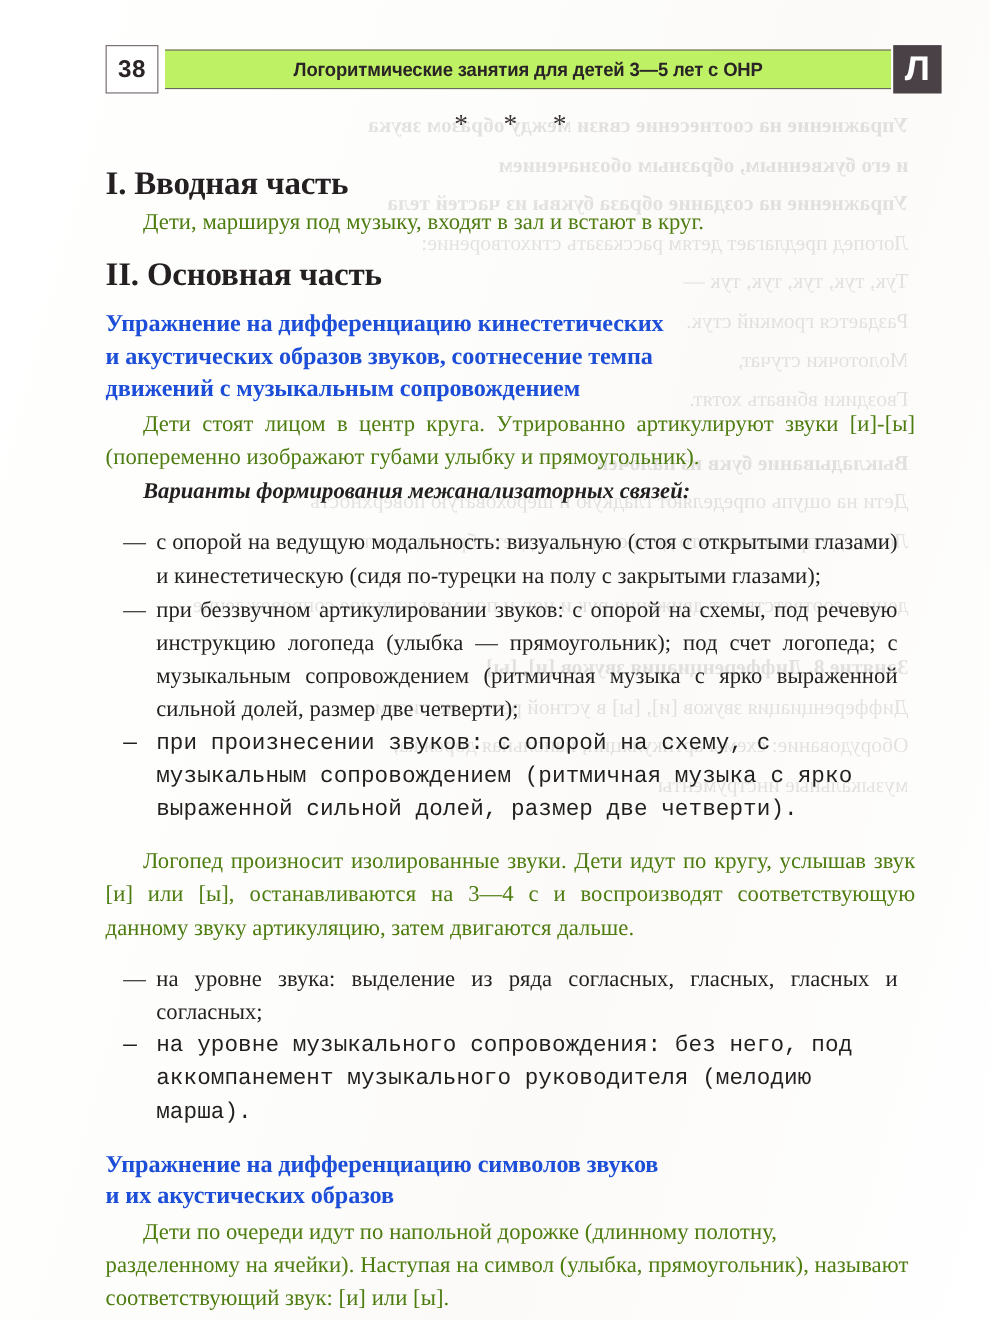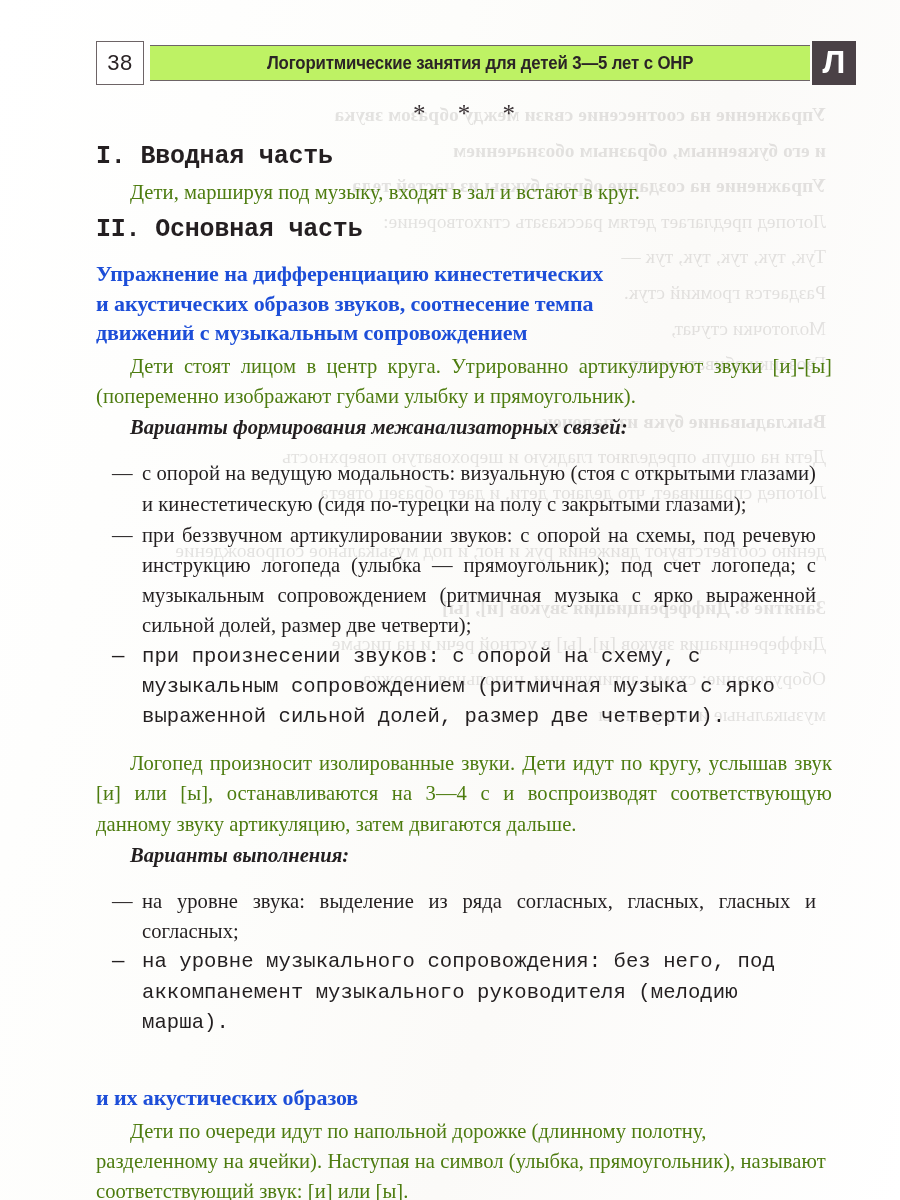--- a/index.html
+++ b/index.html
@@ -59,21 +59,21 @@
     left: 0;
     top: 0;
     width: 48px;
     height: 44px;
     border: 1.6px solid #6d6466;
     box-sizing: border-box;
     display: flex;
     align-items: center;
     justify-content: center;
     font-family: "Liberation Sans", "DejaVu Sans", sans-serif;
-    font-weight: normal;
+    font-weight: bold;
     font-size: 22px;
     color: #2b2426;
     letter-spacing: .5px;
     background: #ffffff;
   }
   .runhead-bar {
     position: absolute;
     left: 54px;
     right: 46px;
     top: 4px;
@@ -129,26 +129,26 @@
     font-size: 25px;
     letter-spacing: 13px;
     color: #3a3235;
     margin: 0 0 4px 0;
     height: 34px;
     padding-left: 13px;
     font-family: "Liberation Serif", "DejaVu Serif", serif;
   }
 
   h2.part {
-    font-family: Liberation Mono, monospace;
-    font-weight: bold;
-    font-size: 25px;
+    font-family: Liberation Serif, serif;
+    font-weight: bold;
+    font-size: 30px;
     line-height: 30px;
     color: #241f21;
-    margin: 8px 0 5px 0;
+    margin: 18px 0 5px 0;
     letter-spacing: -0.2px;
   }
 
   h3.exer {
     font-family: "Liberation Serif", "DejaVu Serif", serif;
     font-weight: bold;
     font-size: 22px;
     line-height: 29.5px;
     color: #1d4ed8;
     margin: 14px 0 3px 0;
@@ -256,25 +256,24 @@
   </h3>
   <p class="body">Дети стоят лицом в центр круга. Утрированно артикулируют звуки [и]-[ы] (попеременно изображают губами улыбку и прямоугольник).</p>
   <p class="variants">Варианты формирования межанализаторных связей:</p>
   <ul class="dashlist">
     <li>с опорой на ведущую модальность: визуальную (стоя с открытыми глазами) и кинестетическую (сидя по-турецки на полу с закрытыми глазами);</li>
     <li>при беззвучном артикулировании звуков: с опорой на схемы, под речевую инструкцию логопеда (улыбка — прямоугольник); под счет логопеда; с музыкальным сопровождением (ритмичная музыка с ярко выраженной сильной долей, размер две четверти);</li>
     <li class="nojust">при произнесении звуков: с опорой на схему, с музыкальным сопровождением (ритмичная музыка с ярко выраженной сильной долей, размер две четверти).</li>
   </ul>
 
   <p class="body">Логопед произносит изолированные звуки. Дети идут по кругу, услышав звук [и] или [ы], останавливаются на 3—4 с и воспроизводят соответствующую данному звуку артикуляцию, затем двигаются дальше.</p>
-  <p class="variants">Варианты выполнения:</p>
   <ul class="dashlist">
     <li>на уровне звука: выделение из ряда согласных, гласных, гласных и согласных;</li>
     <li class="nojust">на уровне музыкального сопровождения: без него, под аккомпанемент музыкального руководителя (мелодию марша).</li>
   </ul>
 
   <h3 class="exer tight">
-    <br>
+    <span>Упражнение на дифференциацию символов звуков</span><br>
     <span>и их акустических образов</span>
   </h3>
   <p class="body last">Дети по очереди идут по напольной дорожке (длинному полотну, разделенному на ячейки). Наступая на символ (улыбка, прямоугольник), называют соответствующий звук: [и] или [ы].</p>
 
 </div>
 
 </body></html>

